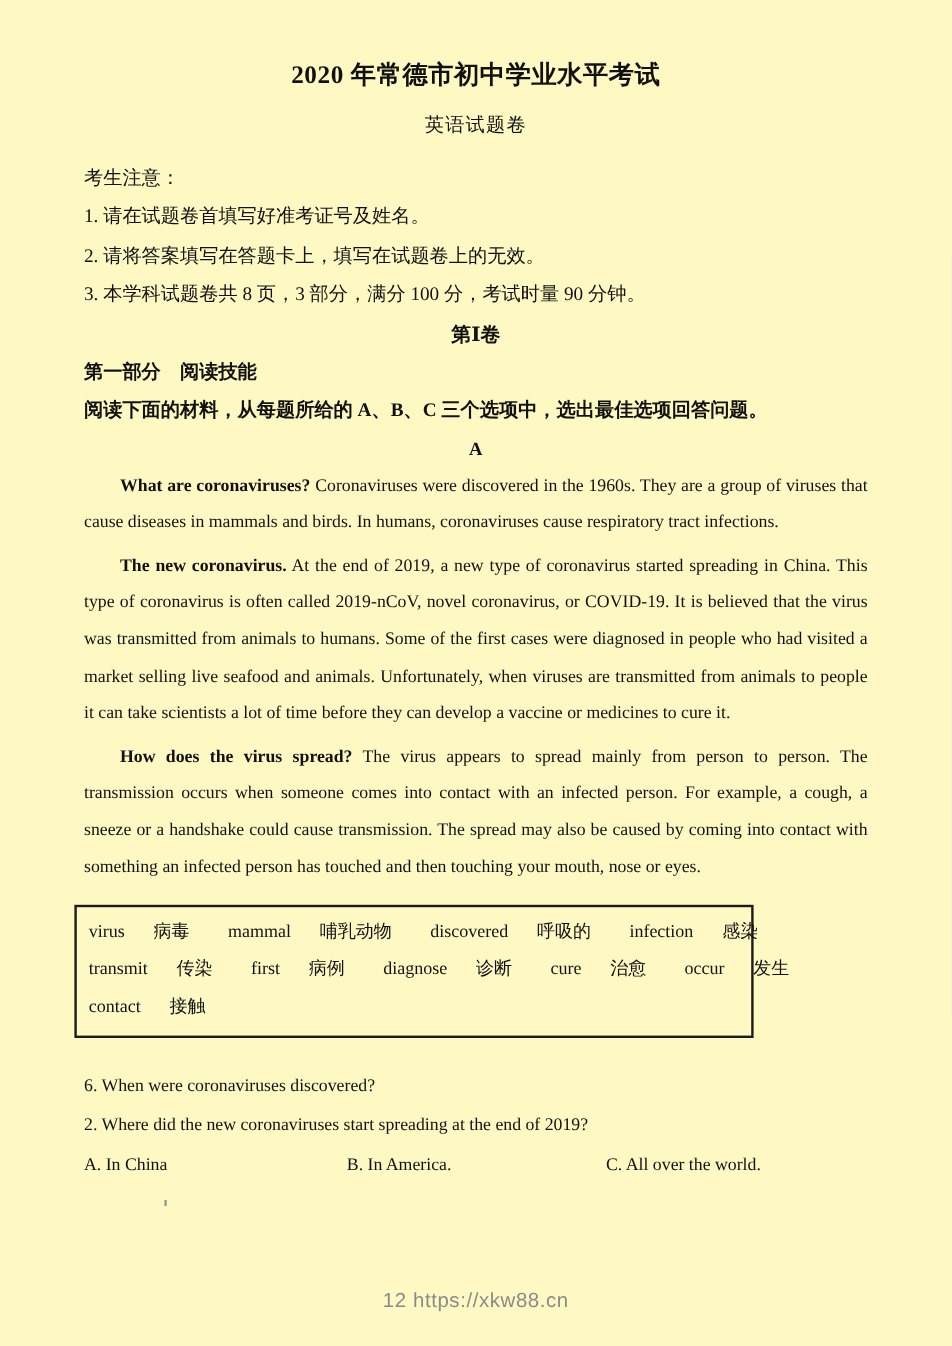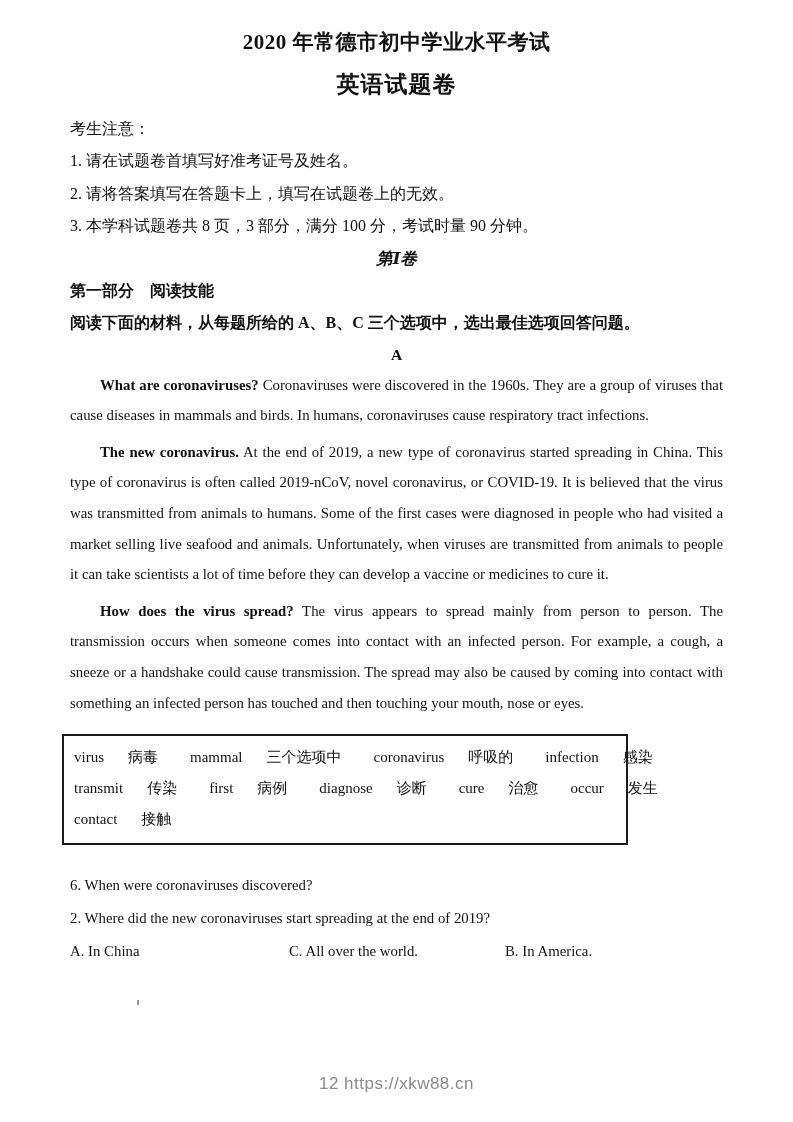--- a/index.html
+++ b/index.html
@@ -2,55 +2,54 @@
 <html><head>
 <meta charset="utf-8">
 <style>
   * { box-sizing: border-box; }
   html, body { margin: 0; padding: 0; background: #e8e8e8; }
   .page {
     position: relative;
     width: 793px;
     height: 1122px;
     margin: 0 auto;
-    background: #ffffff;
-    padding: 28px 70px 0 70px;
+    background: #fef9c3;
+    padding: 48px 70px 0 70px;
     font-family: "Liberation Serif", "DejaVu Serif", serif;
     color: #111111;
     overflow: hidden;
   }
   .doc-title {
     margin: 0;
     text-align: center;
     font-size: 21px;
     line-height: 28px;
     font-weight: bold;
     letter-spacing: 0.5px;
   }
   .doc-subtitle {
     margin: 15px 0 0 0;
     text-align: center;
-    font-size: 23px;
+    font-size: 16px;
     line-height: 28px;
-    font-weight: bold;
+    font-weight: normal;
     letter-spacing: 1px;
   }
   .notice { margin-top: 14px; }
   .notice-line {
     font-size: 16px;
     line-height: 32.4px;
     font-weight: normal;
   }
   .volume-heading {
     text-align: center;
     font-size: 16.5px;
     line-height: 32px;
     font-weight: bold;
     margin-top: 0px;
-    font-style: italic;
   }
   .part-heading {
     font-size: 16px;
     line-height: 32px;
     font-weight: bold;
   }
   .section-instruction {
     font-size: 16px;
     line-height: 32px;
     font-weight: bold;
@@ -139,40 +138,40 @@
   <div class="passage-label">A</div>
 
   <div class="passage">
     <p><span class="lead">What are coronaviruses?</span><span> Coronaviruses were discovered in the 1960s. They are a group of viruses that cause diseases in mammals and birds. In humans, coronaviruses cause respiratory tract infections.</span></p>
     <p><span class="lead">The new coronavirus.</span><span> At the end of 2019, a new type of coronavirus started spreading in China. This type of coronavirus is often called 2019-nCoV, novel coronavirus, or COVID-19. It is believed that the virus was transmitted from animals to humans. Some of the first cases were diagnosed in people who had visited a market selling live seafood and animals. Unfortunately, when viruses are transmitted from animals to people it can take scientists a lot of time before they can develop a vaccine or medicines to cure it.</span></p>
     <p><span class="lead">How does the virus spread?</span><span> The virus appears to spread mainly from person to person. The transmission occurs when someone comes into contact with an infected person. For example, a cough, a sneeze or a handshake could cause transmission. The spread may also be caused by coming into contact with something an infected person has touched and then touching your mouth, nose or eyes.</span></p>
   </div>
 
   <div class="vocab-box">
     <div class="vocab-row">
-      <span class="v-en">virus</span><span class="v-zh">病毒</span><span class="v-en">mammal</span><span class="v-zh">三个选项中</span><span class="v-en">coronavirus</span><span class="v-zh">呼吸的</span><span class="v-en">infection</span><span class="v-zh">感染</span>
+      <span class="v-en">virus</span><span class="v-zh">病毒</span><span class="v-en">mammal</span><span class="v-zh">哺乳动物</span><span class="v-en">discovered</span><span class="v-zh">呼吸的</span><span class="v-en">infection</span><span class="v-zh">感染</span>
     </div>
     <div class="vocab-row">
       <span class="v-en">transmit</span><span class="v-zh">传染</span><span class="v-en">first</span><span class="v-zh">病例</span><span class="v-en">diagnose</span><span class="v-zh">诊断</span><span class="v-en">cure</span><span class="v-zh">治愈</span><span class="v-en">occur</span><span class="v-zh">发生</span>
     </div>
     <div class="vocab-row">
       <span class="v-en">contact</span><span class="v-zh">接触</span>
     </div>
   </div>
 
   <div class="questions">
     <div class="q-block">
       <div class="q-text">6. When were coronaviruses discovered?</div>
     </div>
     <div class="q-block">
       <div class="q-text">2. Where did the new coronaviruses start spreading at the end of 2019?</div>
       <div class="q-options">
         <span>A. In China</span>
+        <span>B. In America.</span>
         <span>C. All over the world.</span>
-        <span>B. In America.</span>
       </div>
     </div>
   </div>
 
   <div class="scan-speck"></div>
 
   <div class="footer">12 https://xkw88.cn</div>
 
 </div>
 

